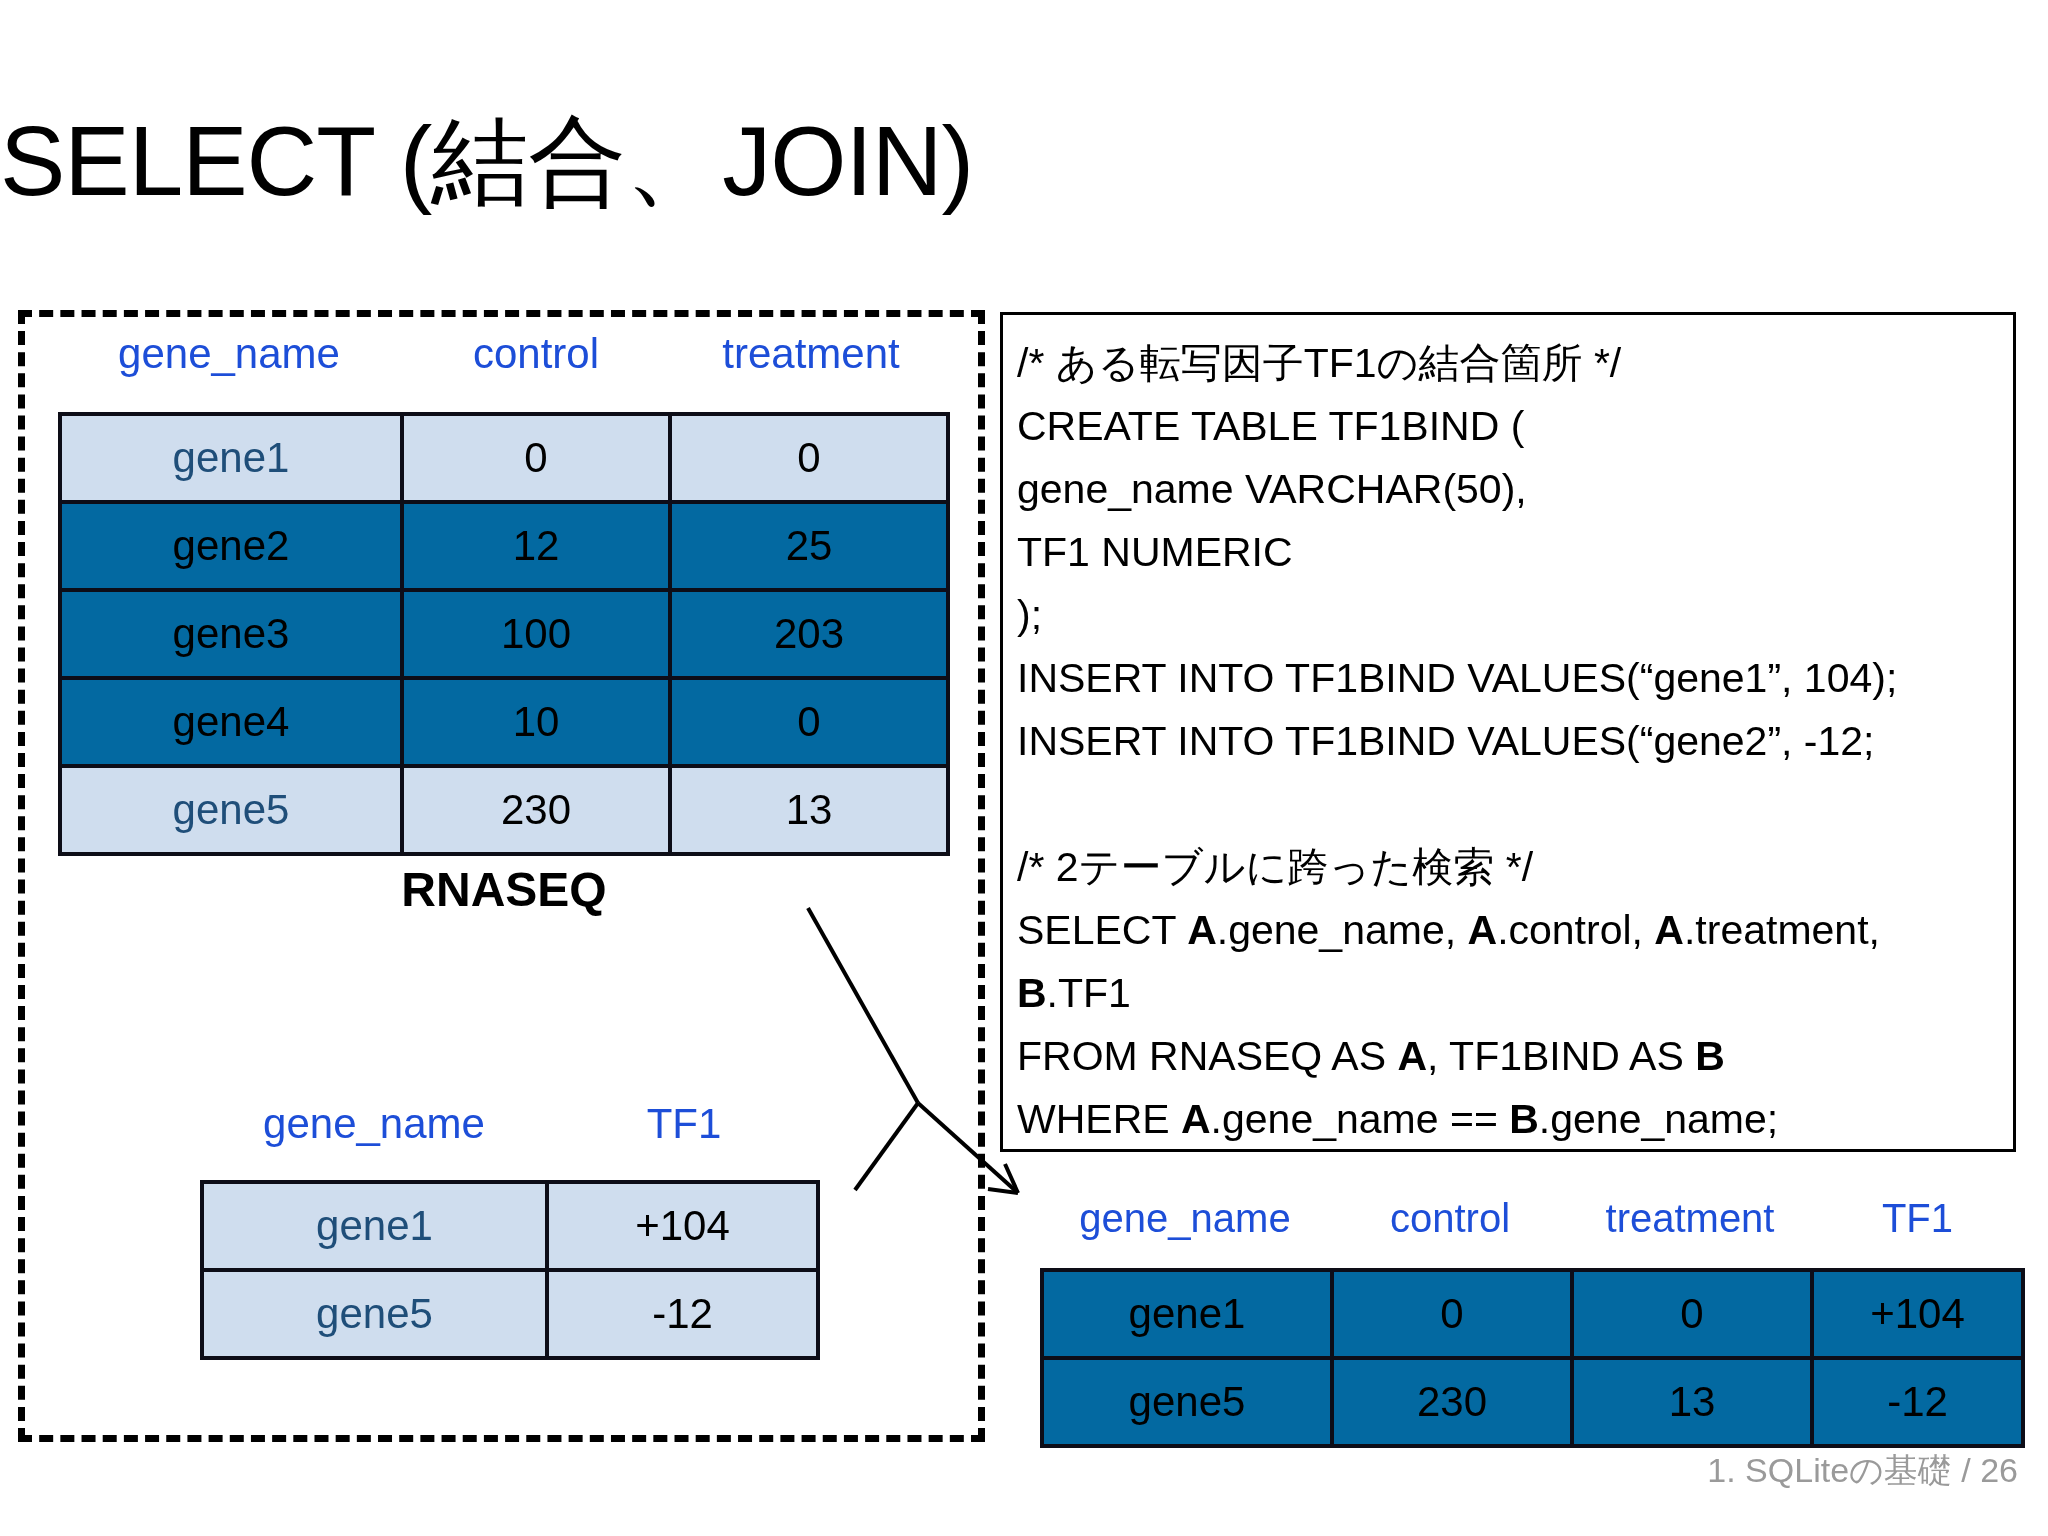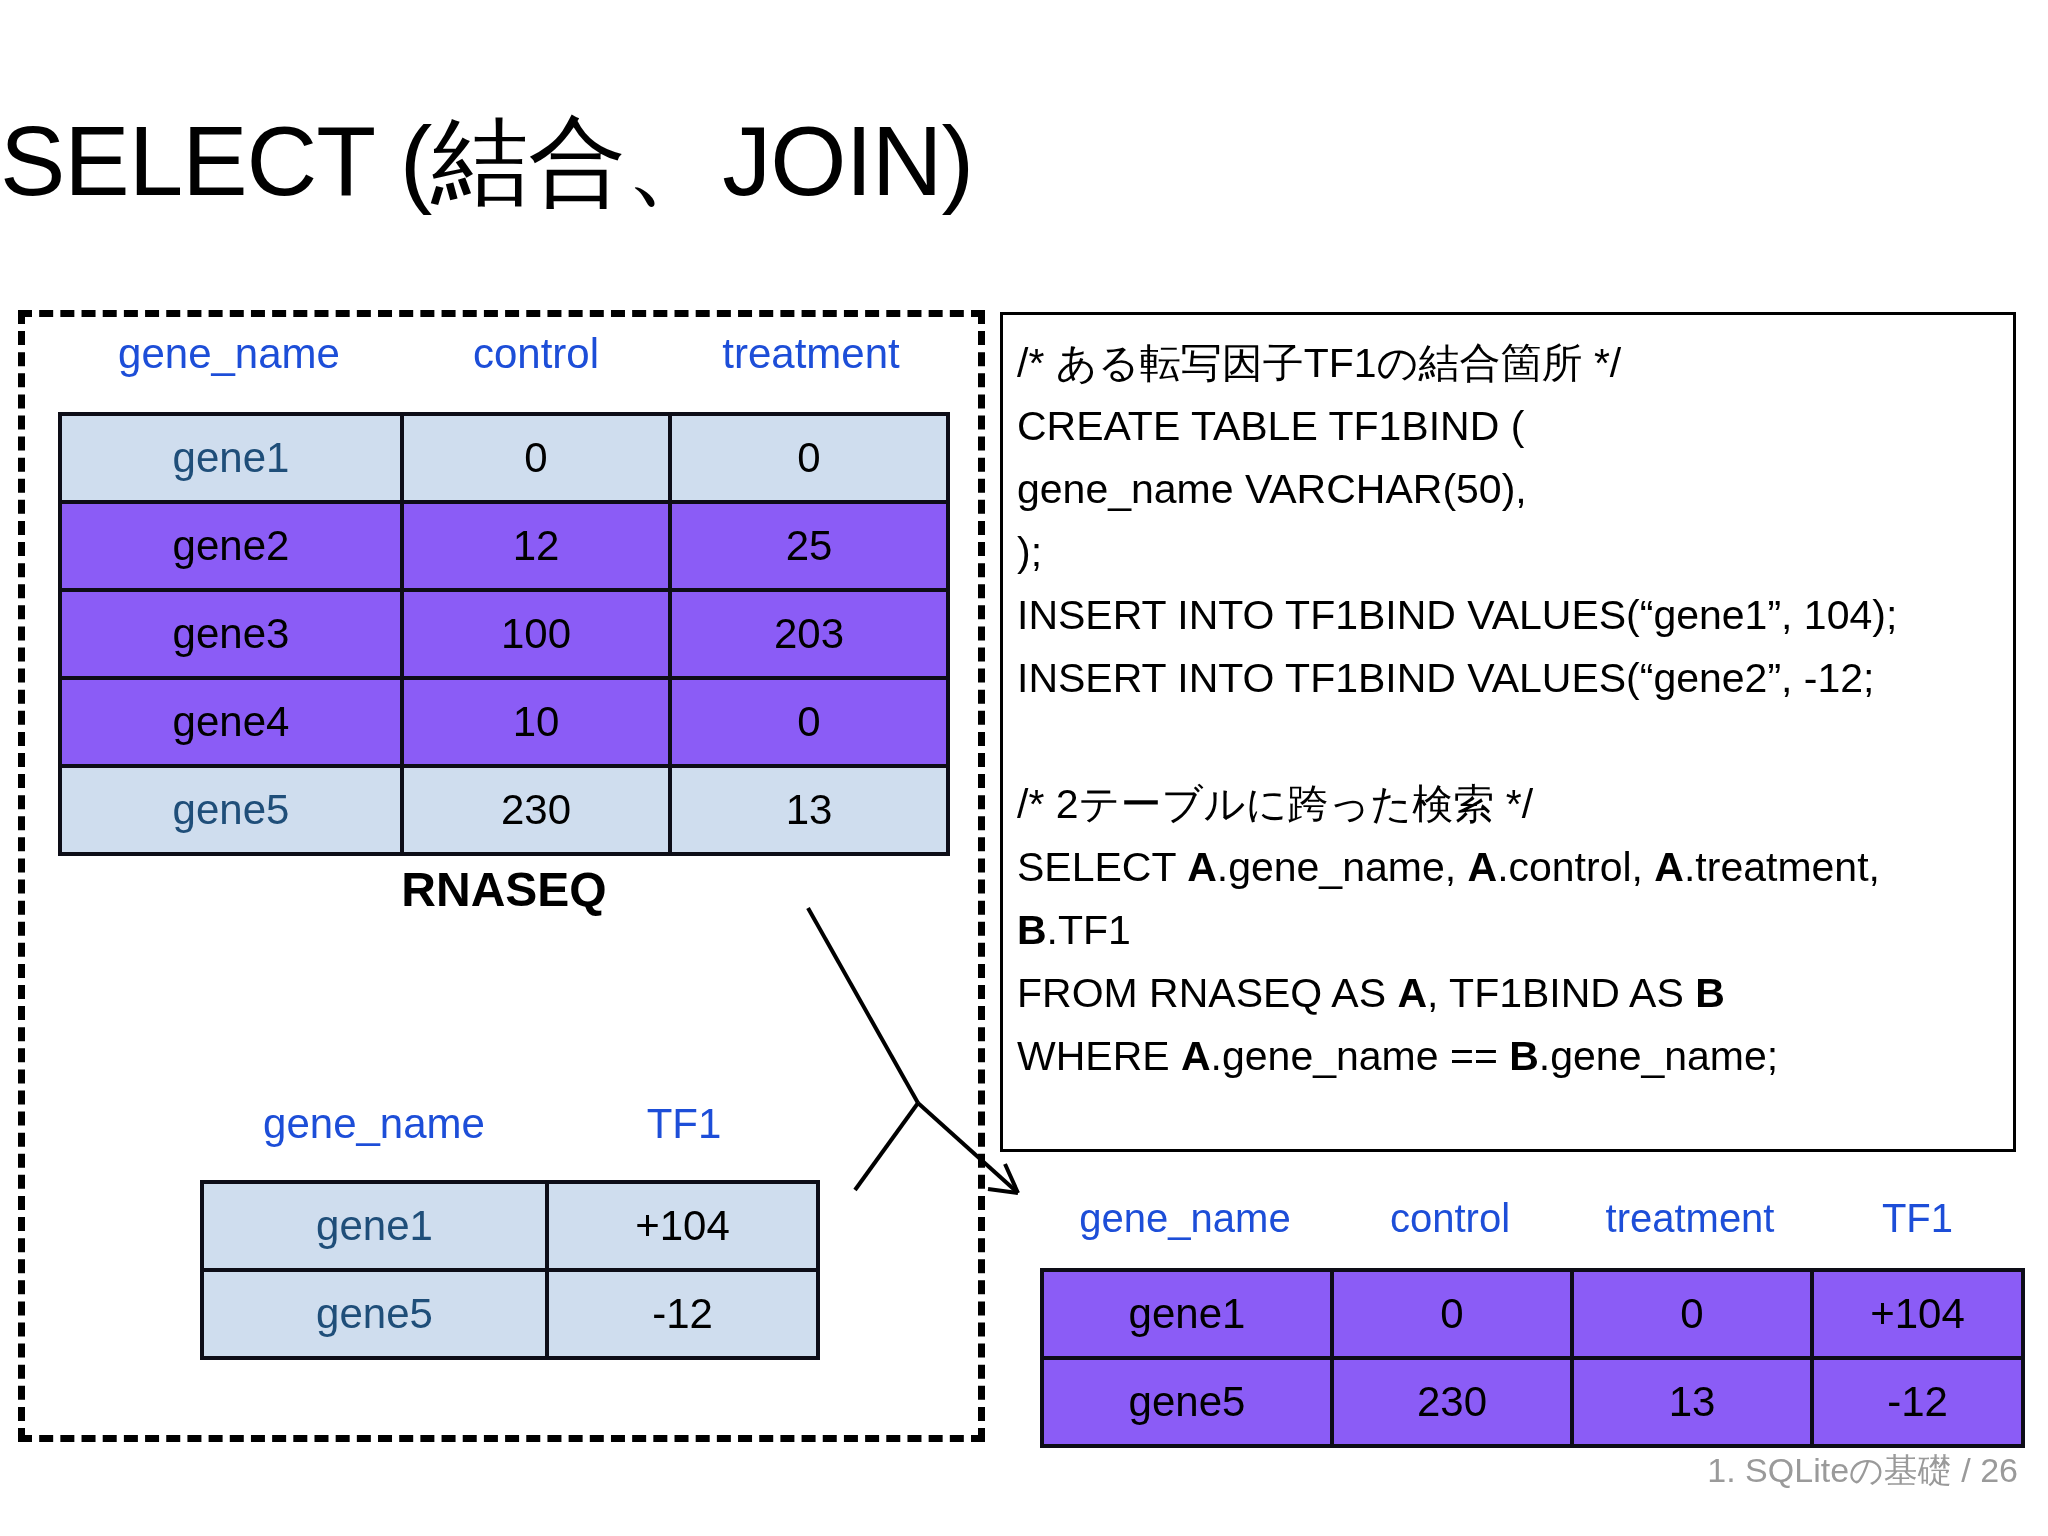--- a/index.html
+++ b/index.html
@@ -66,21 +66,21 @@
   }
   .hdr-cell {
     text-align: center;
     overflow: visible;
   }
 
   .gtable {
     position: absolute;
     border: 4px solid #0d0d17;
     box-sizing: border-box;
-    background: #8b5cf6;
+    background: #0369a1;
   }
   .grow {
     display: flex;
     box-sizing: border-box;
   }
   .grow + .grow {
     border-top: 4px solid #0d0d17;
   }
   .gcell {
     box-sizing: border-box;
@@ -252,20 +252,21 @@
     <path d="M 18 18 L 128 213" stroke="#000000" stroke-width="4" fill="none"></path>
     <path d="M 65 300 L 128 213" stroke="#000000" stroke-width="4" fill="none"></path>
     <path d="M 128 213 L 228 303" stroke="#000000" stroke-width="4" fill="none"></path>
     <path d="M 228 303 L 198 299 M 228 303 L 215 274" stroke="#000000" stroke-width="4" fill="none"></path>
   </svg>
 
   <div id="sql-box">
     <div class="sql-line">/* ある転写因子TF1の結合箇所 */</div>
     <div class="sql-line">CREATE TABLE TF1BIND (</div>
     <div class="sql-line">gene_name VARCHAR(50),</div>
+    <div class="sql-line">TF1 NUMERIC</div>
     <div class="sql-line">);</div>
     <div class="sql-line">INSERT INTO TF1BIND VALUES(“gene1”, 104);</div>
     <div class="sql-line">INSERT INTO TF1BIND VALUES(“gene2”, -12;</div>
     <div class="sql-line blank"></div>
     <div class="sql-line">/* 2テーブルに跨った検索 */</div>
     <div class="sql-line">SELECT <b>A</b>.gene_name, <b>A</b>.control, <b>A</b>.treatment,</div>
     <div class="sql-line"><b>B</b>.TF1</div>
     <div class="sql-line">FROM RNASEQ AS <b>A</b>, TF1BIND AS <b>B</b></div>
     <div class="sql-line">WHERE <b>A</b>.gene_name == <b>B</b>.gene_name;</div>
   </div>

